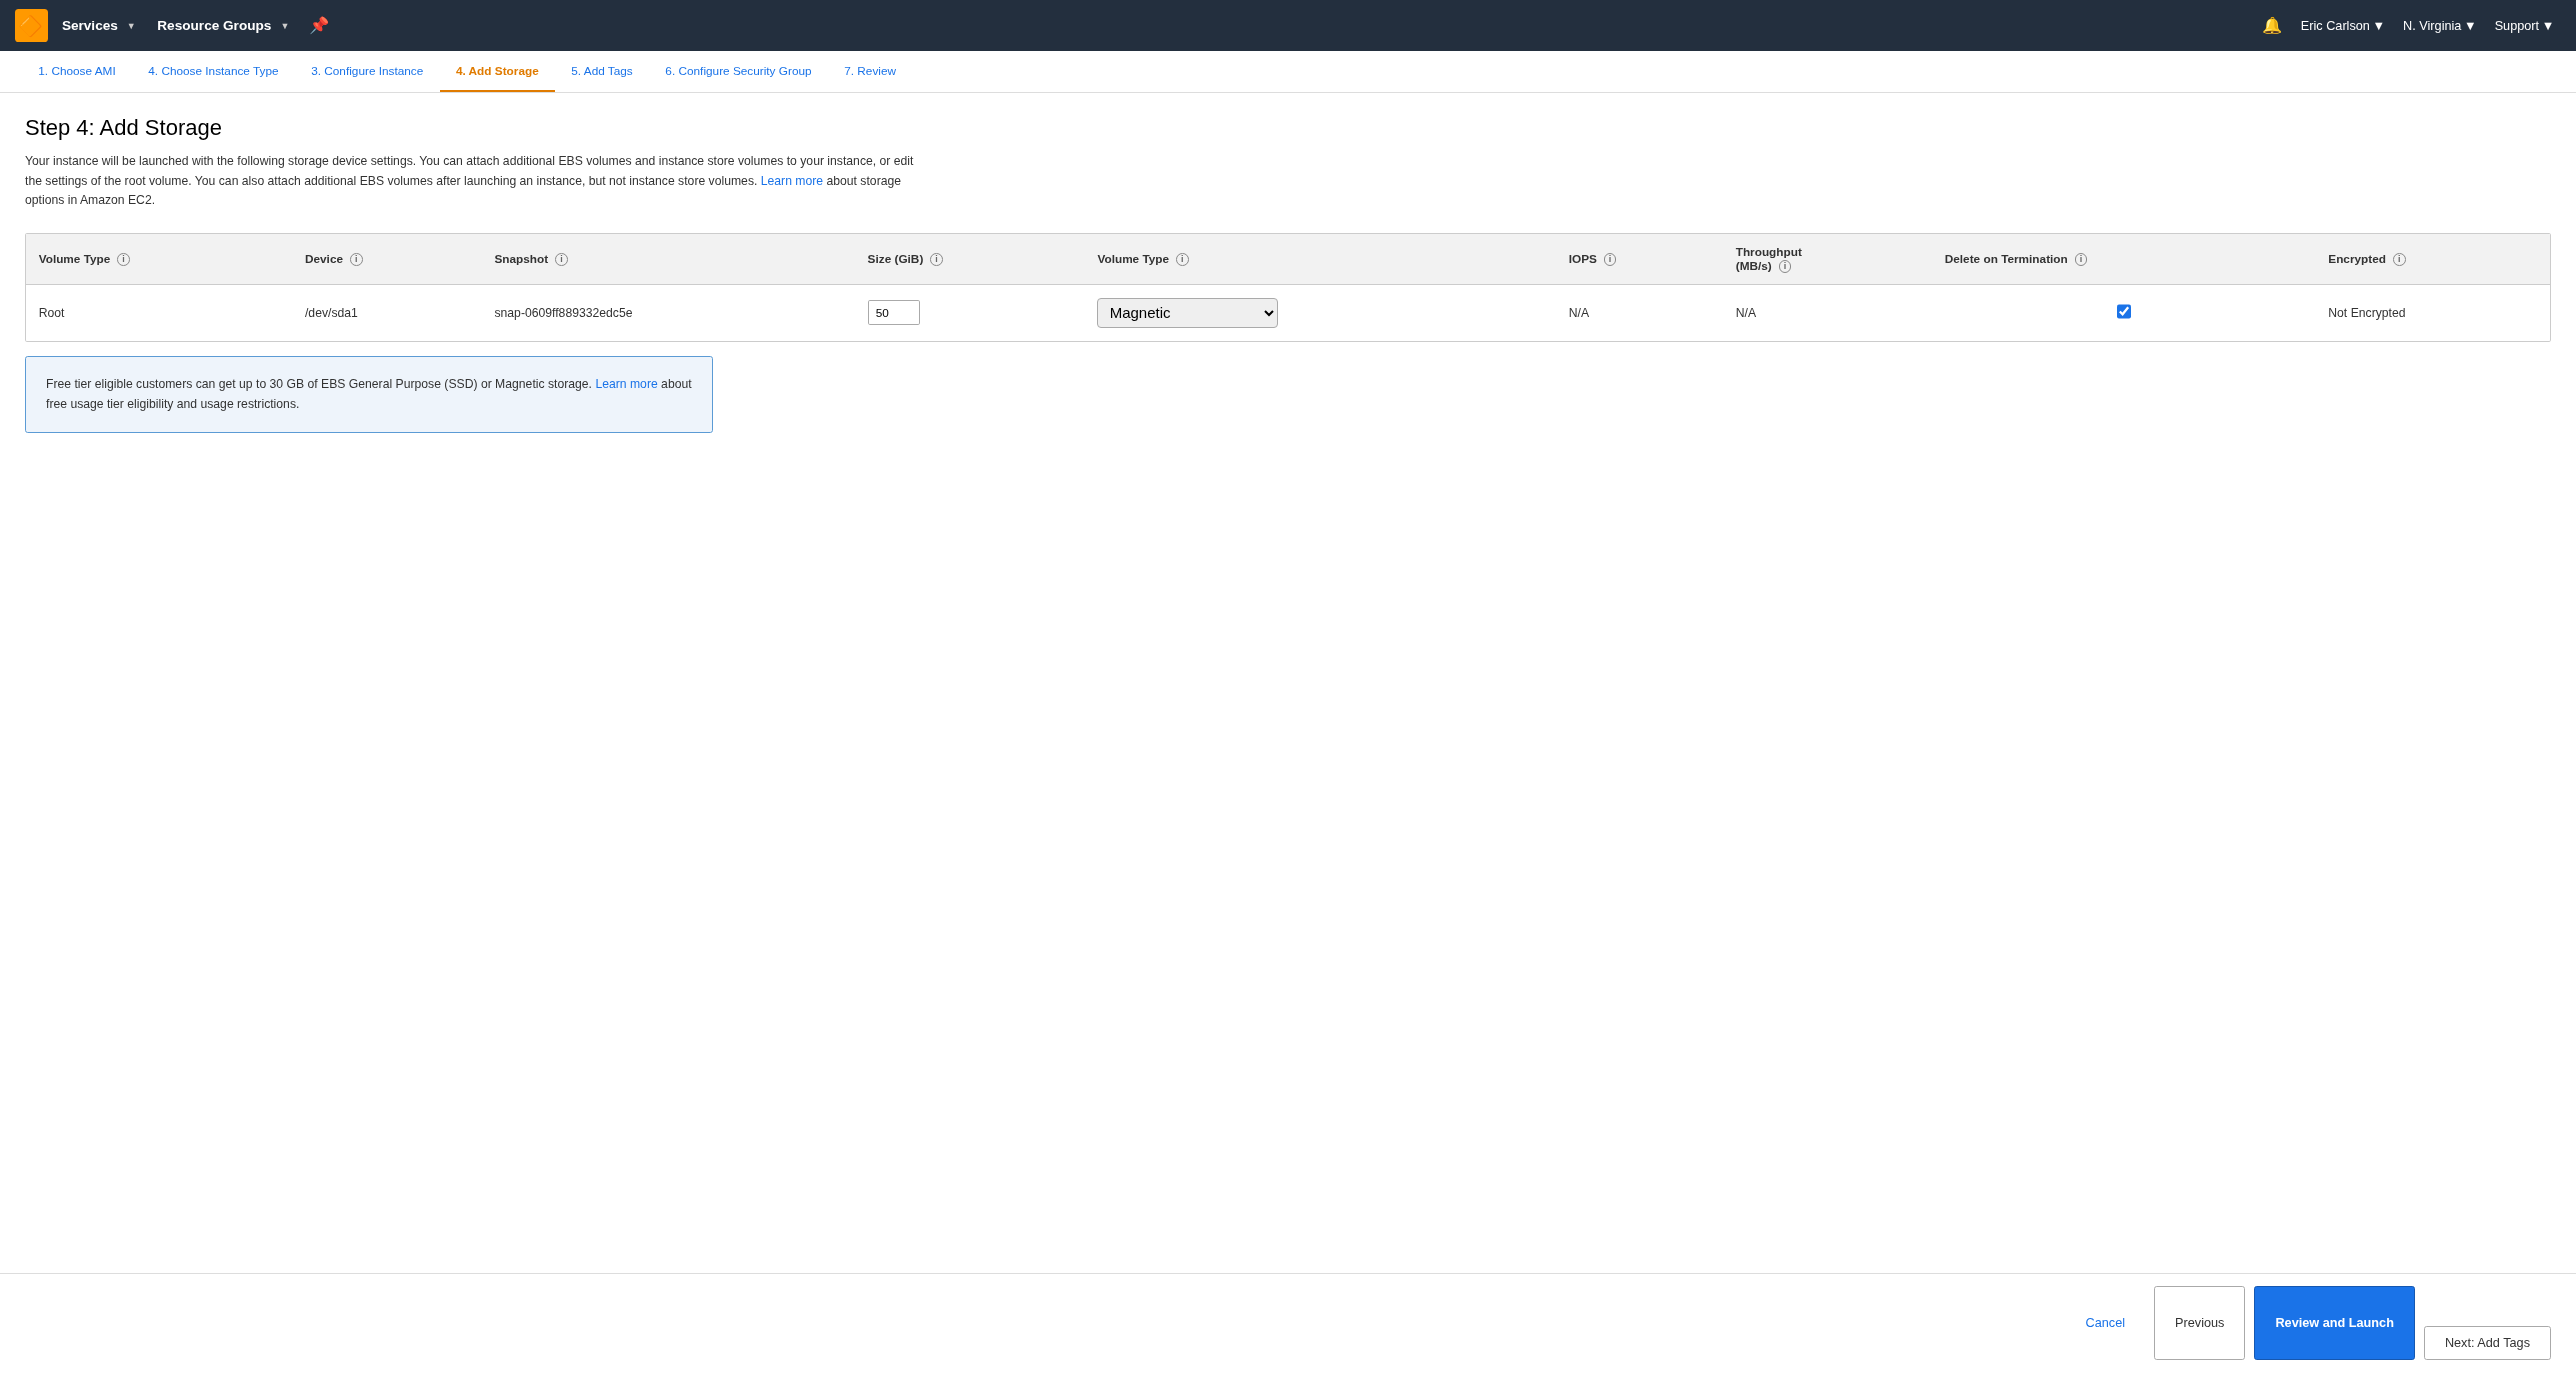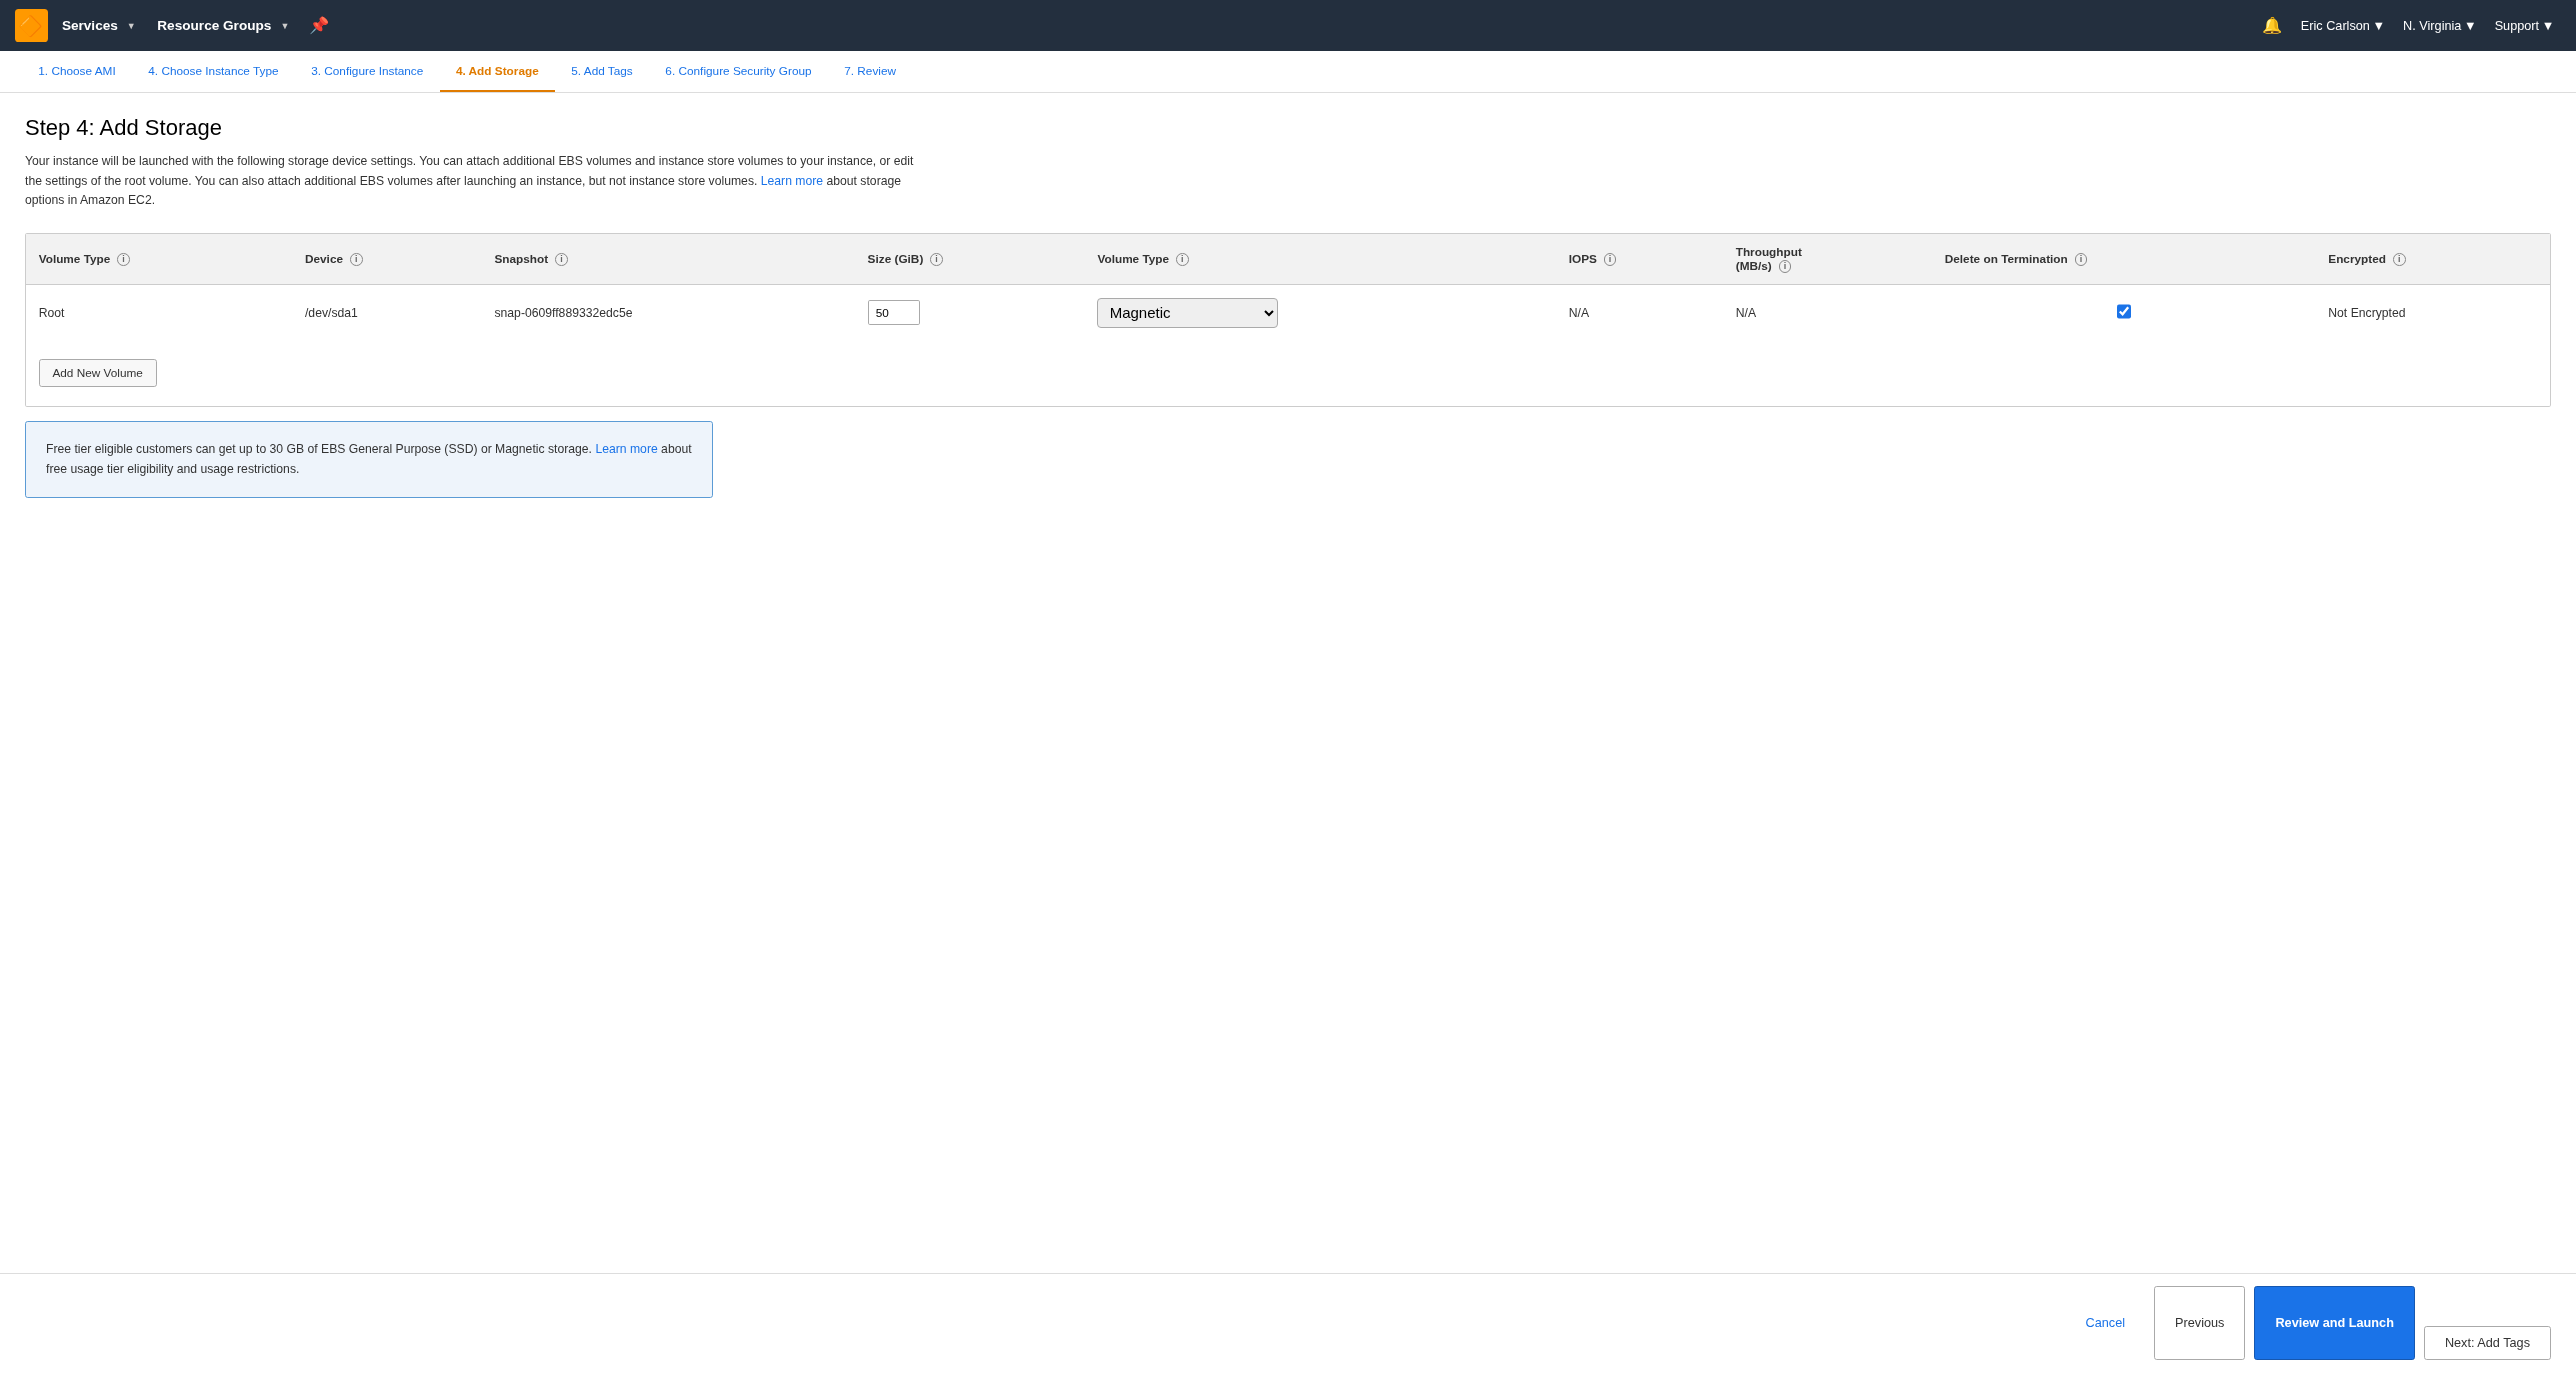--- a/index.html
+++ b/index.html
@@ -352,23 +352,20 @@
           </td>
           <td>N/A</td>
           <td>N/A</td>
           <td style="text-align:center;">
             <input type="checkbox" class="checkbox-blue" checked="" style="">
           </td>
           <td>Not Encrypted</td>
         </tr>
       </tbody>
     </table>
-    <div style="padding:7.2px 0 7.2px 0;">
-      <button class="btn-add-volume">Add New Volume</button>
-    </div>
   </div>
 
   <div class="info-box">
     <span>Free tier eligible customers can get up to 30 GB of EBS General Purpose (SSD) or Magnetic storage.</span>
     <a href="#">Learn more</a>
     <span>about free usage tier eligibility and usage restrictions.</span>
   </div>
 
   <div class="bottom-spacer"></div>
 </div>

